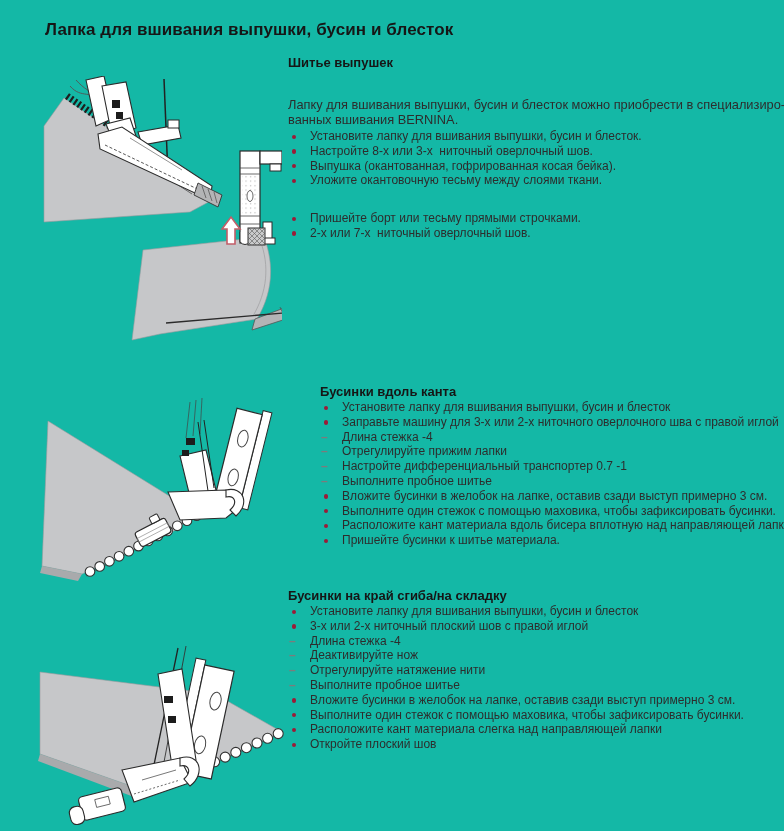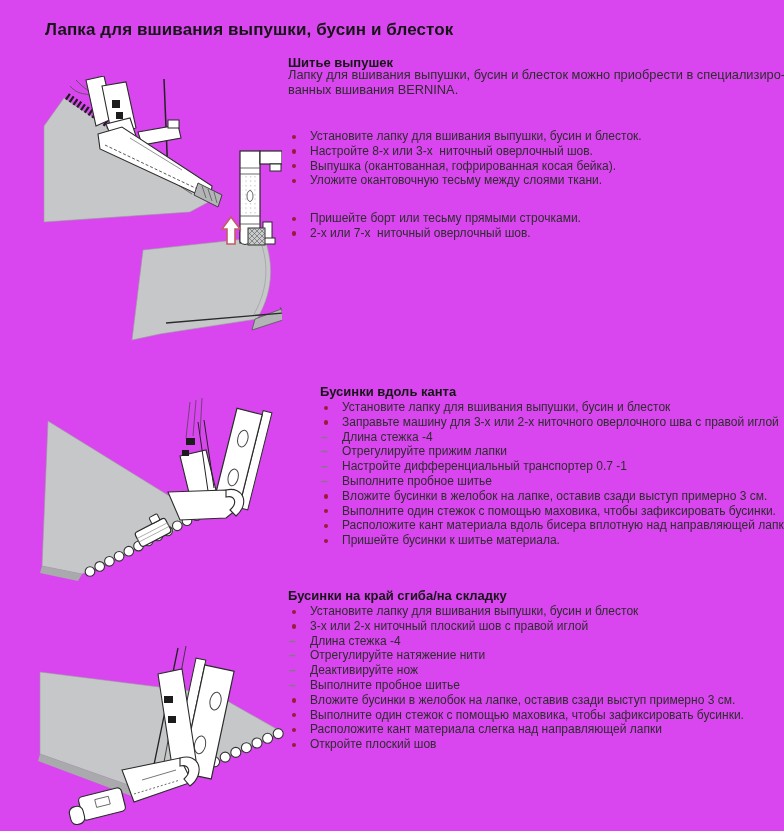--- a/index.html
+++ b/index.html
@@ -1,17 +1,17 @@
 <!DOCTYPE html>
 <html><head>
 <meta charset="utf-8">
 <style>
   html,body{margin:0;padding:0;background:#ffffff;}
   .page{
-    position:relative;width:784px;height:831px;background:#d946ef;overflow:hidden;
+    position:relative;width:784px;height:831px;background:#14b8a6;overflow:hidden;
     font-family:"Liberation Sans","DejaVu Sans",sans-serif;color:#2d2d2d;
   }
   .page-title{
     position:absolute;left:45px;top:20px;font-size:17px;font-weight:bold;color:#161616;
     white-space:pre;letter-spacing:.1px;
   }
   .col-right{position:absolute;left:288px;width:486px;}
   .sec-heading{font-size:13px;font-weight:bold;color:#161616;line-height:16px;white-space:pre;}
   .body-line{font-size:12.8px;line-height:14.8px;white-space:pre;}
   .list{margin:0;padding:0;}
@@ -193,21 +193,21 @@
           <rect x="-6" y="-6" width="14" height="8" fill="none" stroke="#555" stroke-width="0.8"></rect>
         </g>
       </g>
     </svg>
   </div>
 
   <div class="col-right" style="top:55px;">
     <div class="sec-heading">Шитье выпушек</div>
   </div>
 
-  <div class="col-right" style="top:68px;">
+  <div class="col-right" style="top:98px;">
     <div class="body-line">Лапку для вшивания выпушки, бусин и блесток можно приобрести в специализиро-</div>
     <div class="body-line">ванных вшивания BERNINA.</div>
   </div>
 
   <div class="col-right list" style="top:129px;">
     <div class="li dot">Установите лапку для вшивания выпушки, бусин и блесток.</div>
     <div class="li dot">Настройте 8-х или 3-х  ниточный оверлочный шов.</div>
     <div class="li dot">Выпушка (окантованная, гофрированная косая бейка).</div>
     <div class="li dot">Уложите окантовочную тесьму между слоями ткани.</div>
   </div>
@@ -232,22 +232,22 @@
       <div class="li dot">Пришейте бусинки к шитье материала.</div>
     </div>
   </div>
 
   <div class="col-right" style="top:588px;">
     <div class="sec-heading">Бусинки на край сгиба/на складку</div>
     <div class="list">
       <div class="li dot">Установите лапку для вшивания выпушки, бусин и блесток</div>
       <div class="li dot">3-х или 2-х ниточный плоский шов с правой иглой</div>
       <div class="li dash">Длина стежка -4</div>
+      <div class="li dash">Деактивируйте нож</div>
       <div class="li dash">Отрегулируйте натяжение нити</div>
-      <div class="li dash">Деактивируйте нож</div>
       <div class="li dash">Выполните пробное шитье</div>
       <div class="li dot">Вложите бусинки в желобок на лапке, оставив сзади выступ примерно 3 см.</div>
       <div class="li dot">Выполните один стежок с помощью маховика, чтобы зафиксировать бусинки.</div>
       <div class="li dot">Расположите кант материала слегка над направляющей лапки</div>
       <div class="li dot">Откройте плоский шов</div>
     </div>
   </div>
 
 </div>
 

